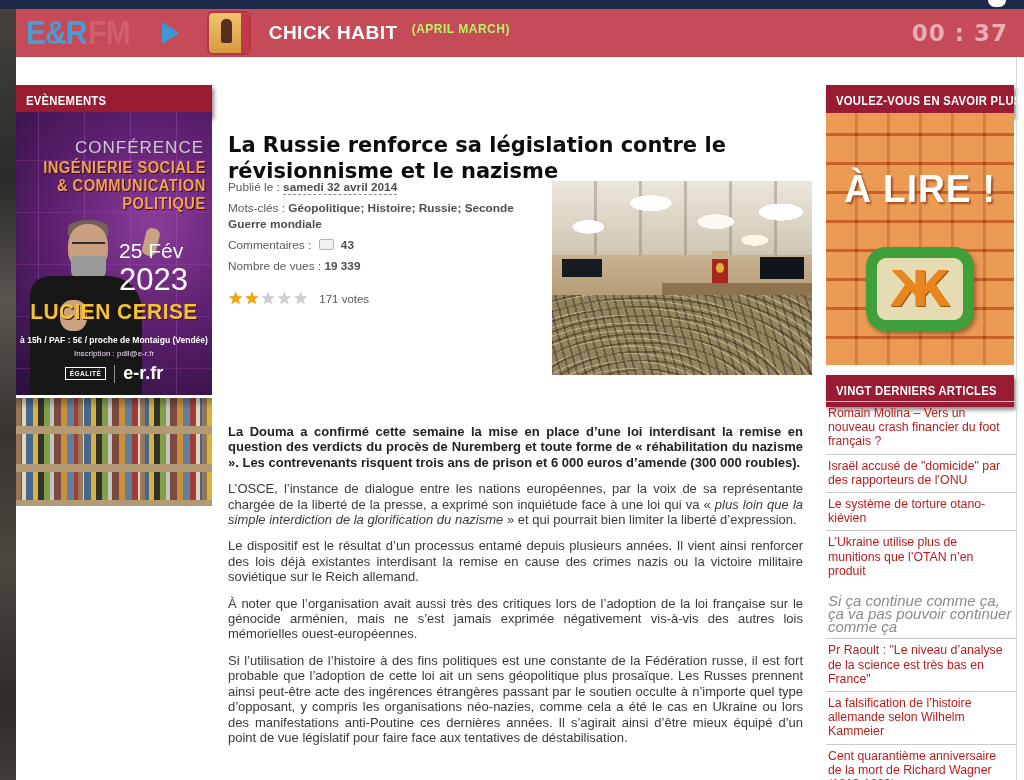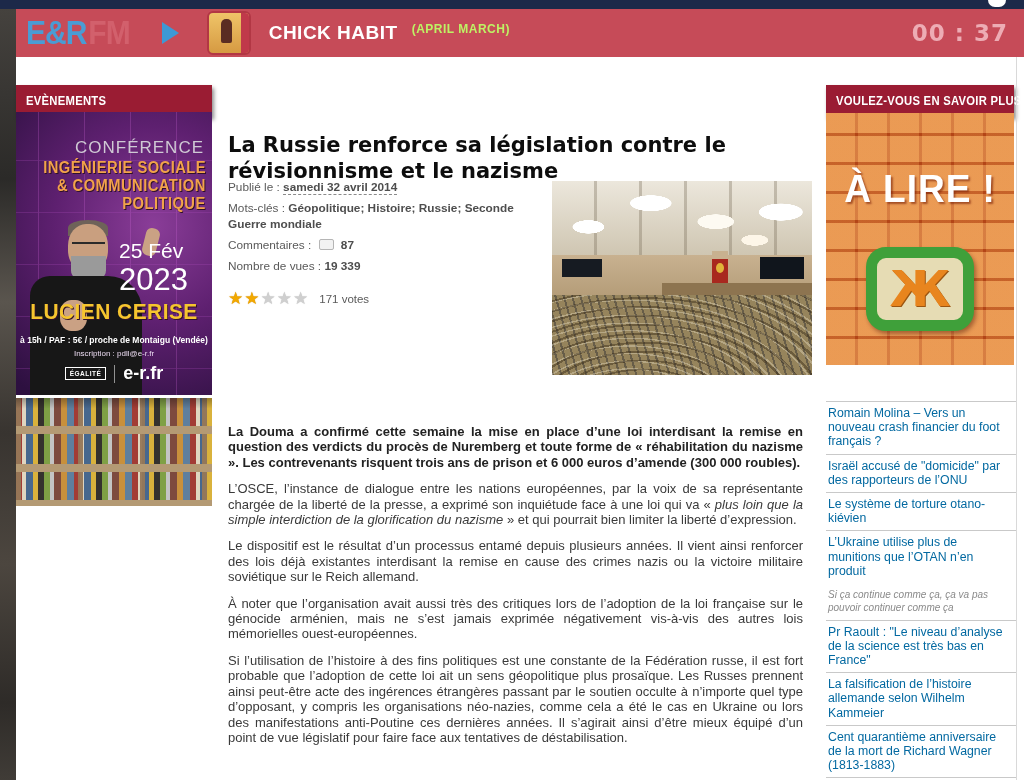--- a/index.html
+++ b/index.html
@@ -139,22 +139,22 @@
      font-weight:bold;font-size:39px;letter-spacing:1px;text-shadow:2px 2px 2px rgba(110,20,0,.55);
      transform:scaleX(.95);}
   .klogo{position:absolute;left:40px;top:134px;width:86px;height:62px;background:#e6dcb4;
      border:11px solid #3fa03a;border-radius:20px;display:flex;align-items:center;justify-content:center;
      box-shadow:2px 3px 4px rgba(60,10,0,.4);}
   .klogo span{color:#e8851e;font-weight:bold;font-size:50px;line-height:1;
      font-family:"DejaVu Sans",sans-serif;text-shadow:1px 1px 0 #9c5510;}
   .latest{position:absolute;left:826px;top:401px;width:190px;height:379px;overflow:hidden;}
   .art-item{padding:4px 4px 5px 2px;border-bottom:1px solid #c9c9c9;cursor:pointer;}
   .art-item:first-child{border-top:1px solid #c9c9c9;}
-  .art-title{color:#0369a1;font-size:12.3px;line-height:14.2px;}
-  .art-sub{color:#8a8a8a;font-size:10px;line-height:12.8px;font-style:italic;margin-top:11px;}
+  .art-title{color:#b91c1c;font-size:12.3px;line-height:14.2px;}
+  .art-sub{color:#8a8a8a;font-size:15px;line-height:12.8px;font-style:italic;margin-top:17px;}
 
   .scroll-line{position:absolute;left:1016px;top:57px;width:1px;height:723px;background:#d9d9d9;}
 </style>
 </head>
 <body>
 
 <div class="page">
 
   <div class="topstrip">
     <div class="handle"></div>
@@ -221,21 +221,21 @@
       <span>Publié le :</span>
       <span class="pub-date">samedi 32 avril 2014</span>
     </div>
     <div class="row">
       <span>Mots-clés :</span>
       <b>Géopolitique; Histoire; Russie; Seconde Guerre mondiale</b>
     </div>
     <div class="row">
       <span>Commentaires :</span>
       <span class="c-icon"></span>
-      <b>87</b>
+      <b>43</b>
     </div>
     <div class="row">
       <span>Nombre de vues :</span>
       <b>19 339</b>
     </div>
   </div>
 
   <div class="stars">
     <span class="star filled">★</span>
     <span class="star filled">★</span>
@@ -269,20 +269,23 @@
     <span>VOULEZ-VOUS EN SAVOIR PLUS ?</span>
   </div>
 
   <div class="alire">
     <div class="alire-text">À LIRE !</div>
     <div class="klogo">
       <span>Ж</span>
     </div>
   </div>
 
+  <div class="redbar latest-bar">
+    <span>VINGT DERNIERS ARTICLES</span>
+  </div>
 
   <div class="latest">
     <div class="art-item">
       <div class="art-title">Romain Molina – Vers un nouveau crash financier du foot français ?</div>
     </div>
     <div class="art-item">
       <div class="art-title">Israël accusé de "domicide" par des rapporteurs de l’ONU</div>
     </div>
     <div class="art-item">
       <div class="art-title">Le système de torture otano-kiévien</div>

